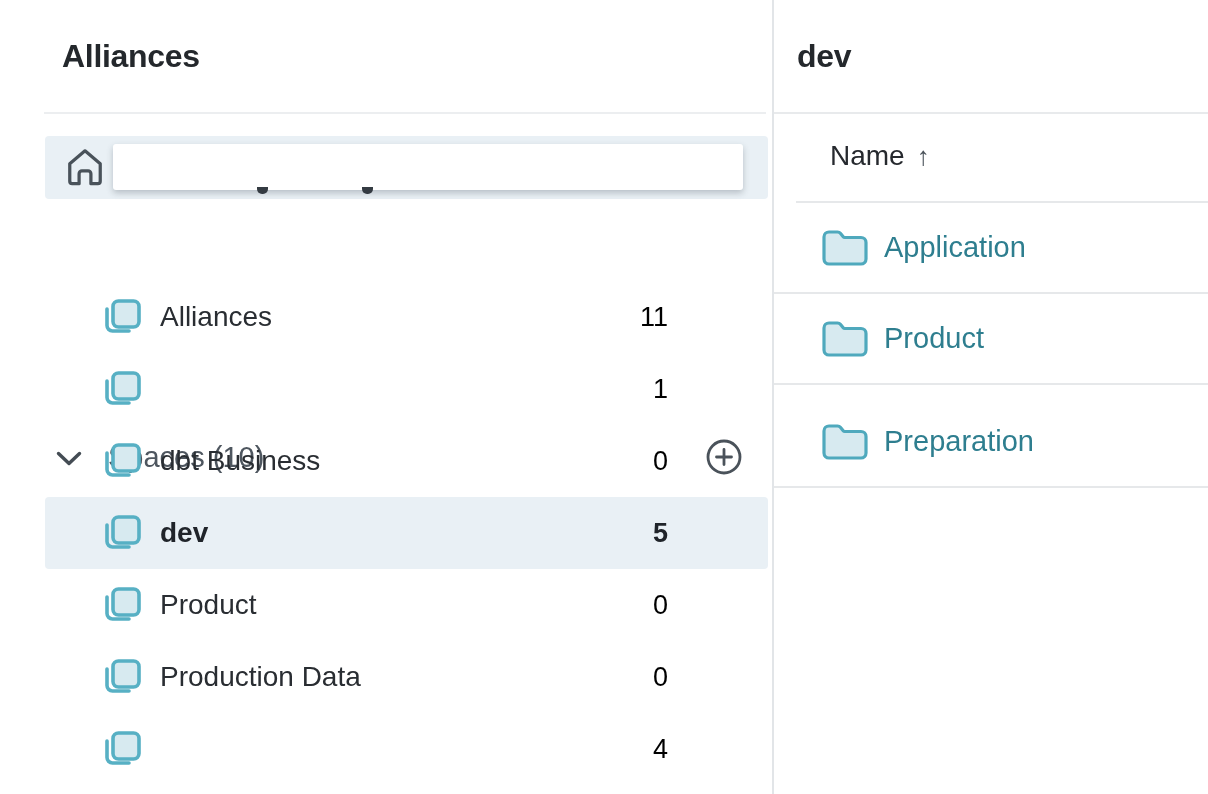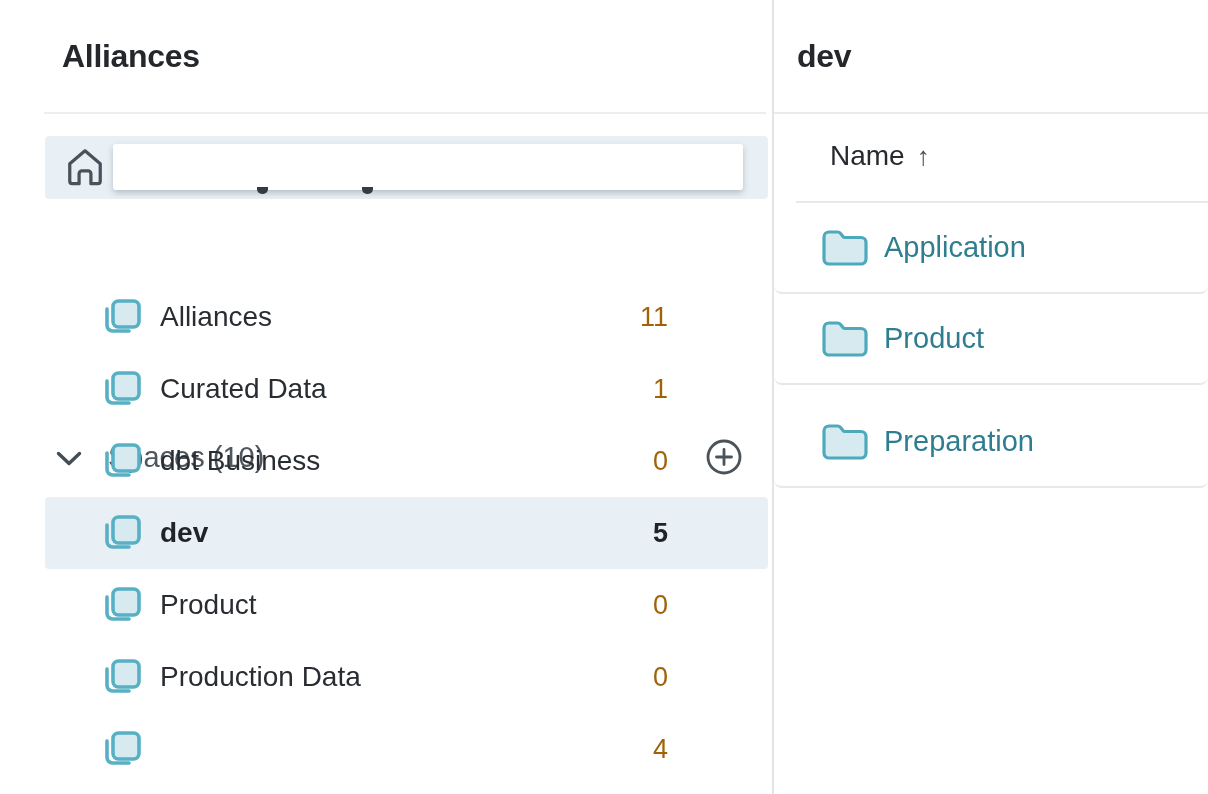--- a/index.html
+++ b/index.html
@@ -32,34 +32,34 @@
   .add-btn { position:absolute; left:705px; top:224px; width:38px; height:38px; border:none;
              background:transparent; cursor:pointer; padding:0; }
 
   .space-list { list-style:none; position:absolute; left:0; top:0; width:772px; }
   .space-row { position:absolute; left:45px; width:723px; height:72px; cursor:pointer; }
   .space-row.selected { background:#e9f0f5; border-radius:4px; }
   .space-row .sp-ic { position:absolute; left:55px; top:14px; }
   .space-row .sp-name { position:absolute; left:115px; top:0; line-height:72px;
                         font-size:28px; color:#292d32; }
   .space-row .sp-count { position:absolute; right:100px; top:0; line-height:72px;
-                         font-size:27px; color:#a16207; }
+                         font-size:27px; color:#000000; }
   .space-row.selected .sp-name, .space-row.selected .sp-count { font-weight:700; color:#20242a; }
 
   
   .right-panel { position:absolute; left:774px; top:0; width:434px; height:794px; background:#fff; }
   .rp-title { position:absolute; left:23px; top:38px; font-size:32px; font-weight:700;
               color:#24282c; letter-spacing:-0.3px; }
   .rp-divider { position:absolute; left:0; right:0; top:112px; height:2px; background:#e8eaec; }
 
   .tbl-header { position:absolute; left:44px; top:140px; font-size:28px; color:#26292e; cursor:pointer;margin-left:12px; }
   .tbl-header .sort { font-size:26px; color:#4b535b; margin-left:12px; }
   .tbl-header-divider { position:absolute; left:22px; right:0; top:201px; height:2px; background:#e6e8ea; }
 
-  .tbl-row { position:absolute; left:0; right:0; height:91px; border-bottom:2px solid #e6e8ea; cursor:pointer;border-radius:8px; }
+  .tbl-row { position:absolute; left:0; right:0; height:91px; border-bottom:2px solid #e6e8ea; cursor:pointer; }
   .tbl-row .fld-ic { position:absolute; left:48px; top:27px; }
   .tbl-row .fld-name { position:absolute; left:110px; top:0; line-height:89px;
                        font-size:29px; color:#2e7e8f; text-decoration:none; }
   .row-0 { top:203px; } .row-1 { top:294px; } .row-2 { top:385px;margin-top:12px; }
 </style>
 </head>
 <body>
 
 <div class="app">
 
@@ -109,21 +109,20 @@
         <span class="sp-count">11</span>
       </li>
 
       <li class="space-row" style="top:353px">
         <span class="sp-ic">
           <svg width="44" height="44" viewBox="0 0 44 44">
             <path d="M7 14 v16.5 a5.5 5.5 0 0 0 5.5 5.5 H29" fill="none" stroke="#57b0c4" stroke-width="3.6" stroke-linecap="round"></path>
             <rect x="13" y="6" width="26" height="26" rx="5.5" fill="#d7eaf0" stroke="#57b0c4" stroke-width="3.6"></rect>
           </svg>
         </span>
-        <span class="sp-name">Curated Data</span>
         <span class="sp-count">1</span>
       </li>
 
       <li class="space-row" style="top:425px">
         <span class="sp-ic">
           <svg width="44" height="44" viewBox="0 0 44 44">
             <path d="M7 14 v16.5 a5.5 5.5 0 0 0 5.5 5.5 H29" fill="none" stroke="#57b0c4" stroke-width="3.6" stroke-linecap="round"></path>
             <rect x="13" y="6" width="26" height="26" rx="5.5" fill="#d7eaf0" stroke="#57b0c4" stroke-width="3.6"></rect>
           </svg>
         </span>

